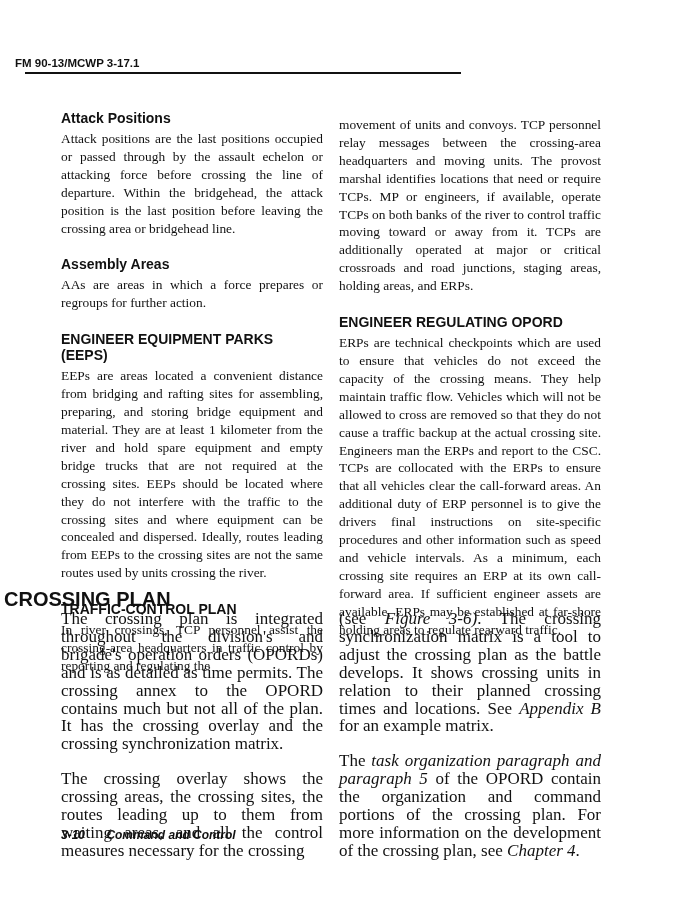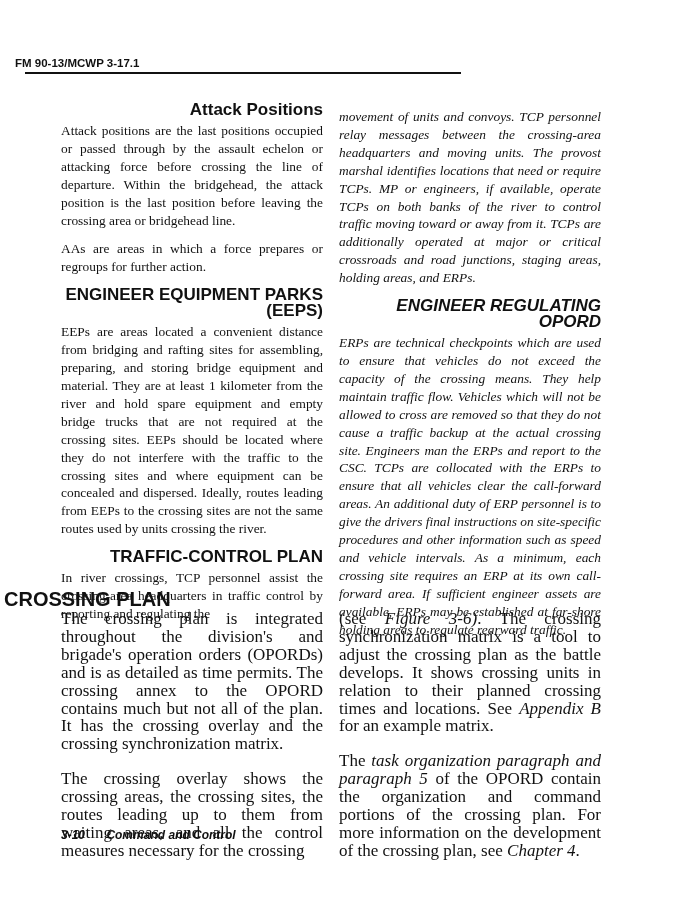--- a/index.html
+++ b/index.html
@@ -11,24 +11,24 @@
     }
     .header-rule {
       position: absolute; left: 25px; top: 72px; width: 436px; height: 2px; background: #111;
     }
     .col {
       position: absolute; top: 102px; width: 262px;
       font-family: "Liberation Serif", serif; font-size: 13.4px; line-height: 17.9px;
       text-align: justify;
     }
     .col-left { left: 61px; }
-    .col-right { left: 339px; top: 108px; font-style: italic; }
+    .col-right { left: 339px; top: 116px; }
     .h3 {
-      font-family: "Liberation Sans", sans-serif; font-weight: bold; font-size: 17px;
-      text-align: right; margin: 0 0 4px 0; line-height: 16px;
+      font-family: "Liberation Sans", sans-serif; font-weight: bold; font-size: 14px;
+      text-align: left; margin: 8px 0 4px 0; line-height: 16px;
     }
     p { margin: 0; }
     .gap { height: 11px; }
     .bottom { position: absolute; top: 610px; width: 262px;
       font-family: "Liberation Serif", serif; font-size: 17px; line-height: 17.9px; text-align: justify; }
     .bottom-left { left: 61px; }
     .bottom-right { left: 339px; }
     .h2 {
       position: absolute; top: 588px; left: 0; width: 696px; text-align: left;
       font-family: "Liberation Sans", sans-serif; font-weight: bold; font-size: 20px;
@@ -44,20 +44,21 @@
 </head>
 <body>
 
 <div class="header">FM 90-13/MCWP 3-17.1</div>
 <div class="header-rule"></div>
 
 <div class="col col-left">
   <div class="h3">Attack Positions</div>
   <p>Attack positions are the last positions occupied or passed through by the assault echelon or attacking force before crossing the line of departure. Within the bridgehead, the attack position is the last position before leaving the crossing area or bridgehead line.</p>
   <div class="gap"></div>
+  <div class="h3">Assembly Areas</div>
   <p>AAs are areas in which a force prepares or regroups for further action.</p>
   <div class="gap"></div>
   <div class="h3">ENGINEER EQUIPMENT PARKS (EEPS)</div>
   <p>EEPs are areas located a convenient distance from bridging and rafting sites for assembling, preparing, and storing bridge equipment and material. They are at least 1 kilometer from the river and hold spare equipment and empty bridge trucks that are not required at the crossing sites. EEPs should be located where they do not interfere with the traffic to the crossing sites and where equipment can be concealed and dispersed. Ideally, routes leading from EEPs to the crossing sites are not the same routes used by units crossing the river.</p>
   <div class="gap"></div>
   <div class="h3">TRAFFIC-CONTROL PLAN</div>
   <p>In river crossings, TCP personnel assist the crossing-area headquarters in traffic control by reporting and regulating the</p>
 </div>
 
 <div class="col col-right">

